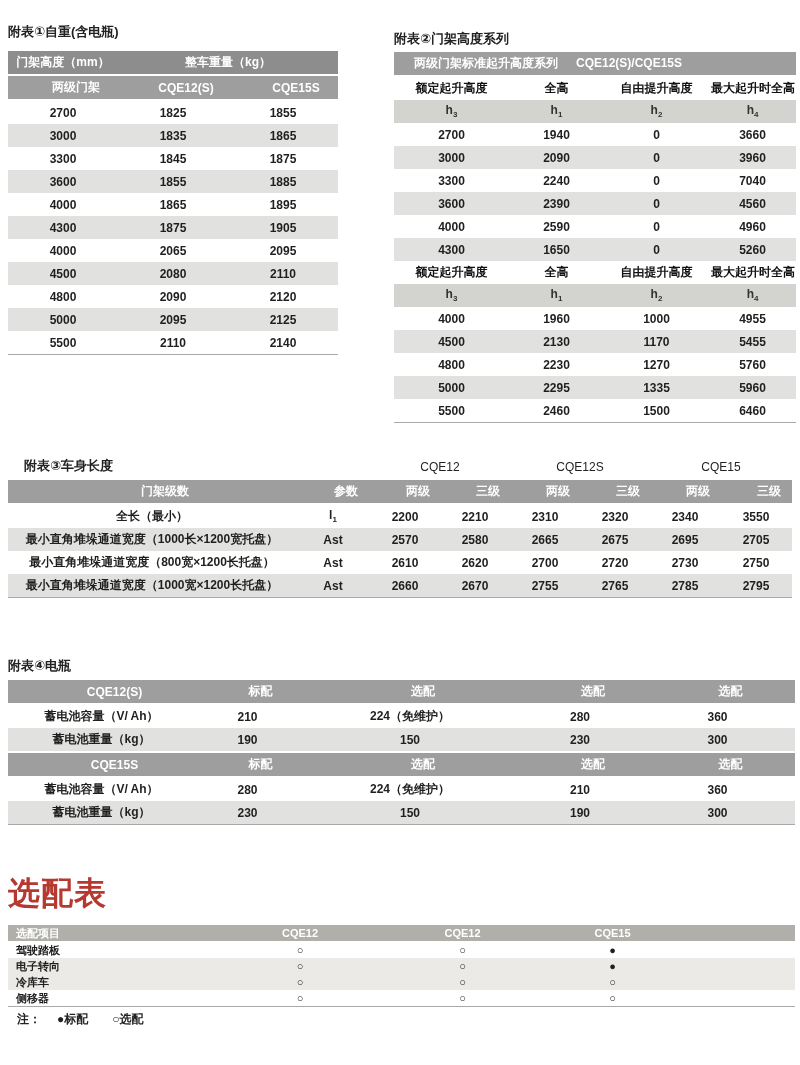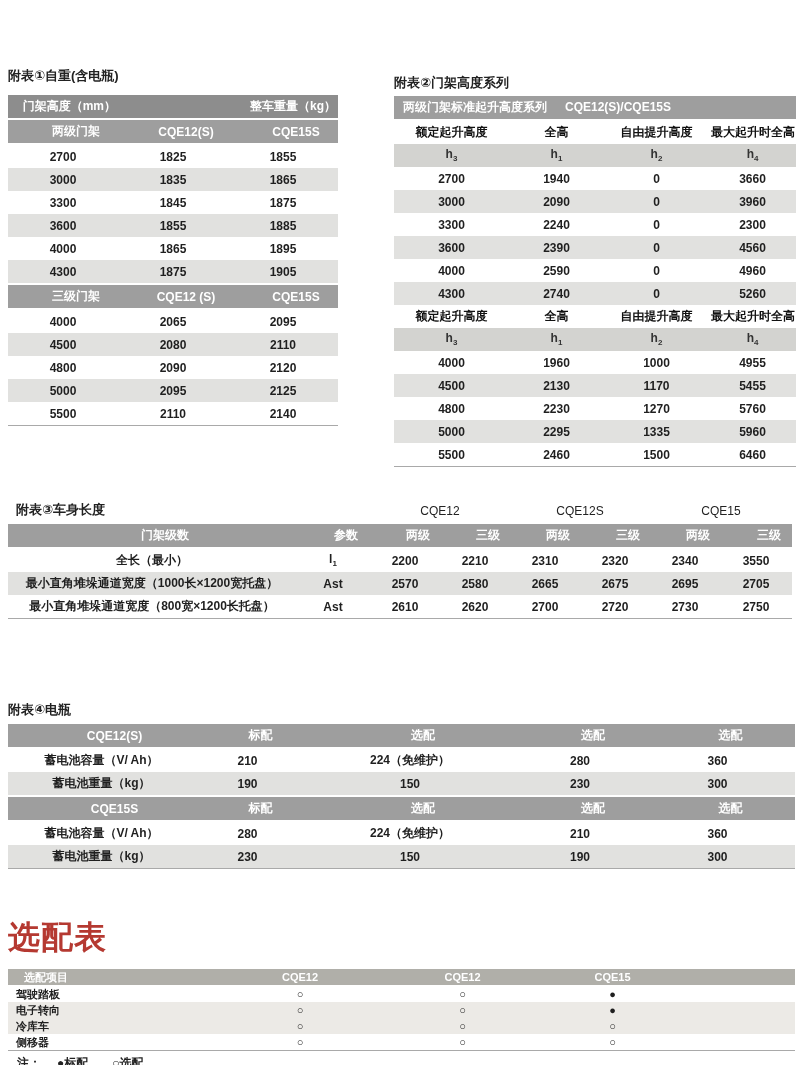--- a/index.html
+++ b/index.html
@@ -1,47 +1,47 @@
 <!DOCTYPE html>
 <html><head>
 <meta charset="utf-8">
 <style>
   html,body{margin:0;padding:0;}
   body{
     width:800px;height:1065px;background:#ffffff;position:relative;
     font-family:"Liberation Sans","DejaVu Sans",sans-serif;color:#1f1f1f;
     -webkit-font-smoothing:antialiased;
   }
-  .sec{position:absolute;margin-top:44px;}
+  .sec{position:absolute;}
   .sec-title{font-size:13px;font-weight:bold;color:#222;line-height:16px;}
   table{border-collapse:collapse;table-layout:fixed;width:100%;}
   td{
     text-align:center;vertical-align:middle;font-size:12px;font-weight:bold;
     height:23px;padding:0 2px;overflow:hidden;white-space:nowrap;
   }
-  .band1{background:var(--band-dark,#8d8d8d);color:#fff;text-align:right;}
+  .band1{background:var(--band-dark,#8d8d8d);color:#fff;}
   .band2{background:var(--band-std,#9e9e9e);color:#fff;padding-left:28px;}
   .band-row td{border-top:2px solid #fff;border-bottom:2px solid #fff;}
   .stripe td{background:var(--stripe,#e1e1df);}
   .t2-head{background:#fff;color:#111;}
   .sym td{background:var(--h-row,#d3d3d0);color:#333;}
   sub{font-size:8px;}
-  .band-left{text-align:left;padding-left:9px;}
+  .band-left{text-align:left;padding-left:20px;}
   .band-model{margin-left:18px;}
   .hairline{border-bottom:1px solid #a9a9a9;}
   
   #t3-table td{height:23px;}
   .models td{background:#fff;color:#222;font-weight:normal;height:22px;border:none;}
   .t3-label{font-size:12px;}
   
   #t4-table td{height:23px;}
   
   #opt-table td{height:16px;font-size:11px;}
   .opt-band td{background:var(--opt-band,#b0afa9);color:#fff;border-top:1px solid #fff;border-bottom:1px solid #fff;}
-  .opt-left{text-align:left;padding-left:16px;}
+  .opt-left{text-align:left;padding-left:8px;}
   .opt-stripe td{background:var(--opt-stripe,#eceae6);}
   .opt-label{text-align:left;padding-left:8px;}
   .opt-val{font-weight:bold;}
   .opt-title{font-size:32px;font-weight:bold;color:var(--red,#b53931);line-height:34px;letter-spacing:1px;}
   .note{display:flex;align-items:center;padding-left:9px;margin-top:4px;font-size:12px;font-weight:bold;color:#222;height:16px;}
   .note .lg1{margin-left:16px;}
   .note .lg2{margin-left:24px;}
 </style>
 </head>
 <body style="--red: #b53931; --band-dark: #8d8d8d; --band-std: #9e9e9e; --stripe: #e1e1df; --h-row: #d3d3d0; --opt-band: #b0afa9; --opt-stripe: #eceae6;">
@@ -87,25 +87,20 @@
         <tr>
           <td>4000</td>
           <td>1865</td>
           <td>1895</td>
         </tr>
         <tr class="stripe">
           <td>4300</td>
           <td>1875</td>
           <td>1905</td>
         </tr>
-        <tr class="band-row">
-          <td class="band2">三级门架</td>
-          <td class="band2">CQE12 (S)</td>
-          <td class="band2">CQE15S</td>
-        </tr>
         <tr>
           <td>4000</td>
           <td>2065</td>
           <td>2095</td>
         </tr>
         <tr class="stripe">
           <td>4500</td>
           <td>2080</td>
           <td>2110</td>
         </tr>
@@ -162,37 +157,37 @@
         <tr class="stripe">
           <td>3000</td>
           <td>2090</td>
           <td>0</td>
           <td>3960</td>
         </tr>
         <tr>
           <td>3300</td>
           <td>2240</td>
           <td>0</td>
-          <td>2300</td>
+          <td>7040</td>
         </tr>
         <tr class="stripe">
           <td>3600</td>
           <td>2390</td>
           <td>0</td>
           <td>4560</td>
         </tr>
         <tr>
           <td>4000</td>
           <td>2590</td>
           <td>0</td>
           <td>4960</td>
         </tr>
         <tr class="stripe">
           <td>4300</td>
-          <td>2740</td>
+          <td>1650</td>
           <td>0</td>
           <td>5260</td>
         </tr>
         <tr>
           <td class="t2-head">额定起升高度</td>
           <td class="t2-head">全高</td>
           <td class="t2-head">自由提升高度</td>
           <td class="t2-head">最大起升时全高</td>
         </tr>
         <tr class="sym">
@@ -229,21 +224,21 @@
           <td>5500</td>
           <td>2460</td>
           <td>1500</td>
           <td>6460</td>
         </tr>
       </tbody>
   </table>
 </section>
 
 <section class="sec" style="left:8px;top:455px;width:784px;">
-  <div class="sec-title" style="position:absolute;left:8px;top:3px;">附表③车身长度</div>
+  <div class="sec-title" style="position:absolute;left:16px;top:3px;">附表③车身长度</div>
   <table id="t3-table" class="hairline">
     <colgroup>
       <col style="width:288px">
         <col style="width:74px">
       <col style="width:70px">
         <col style="width:70px">
         <col style="width:70px">
       <col style="width:70px">
         <col style="width:70px">
         <col style="width:72px">
@@ -288,20 +283,30 @@
         <tr>
           <td class="t3-label">最小直角堆垛通道宽度（800宽×1200长托盘）</td>
           <td>Ast</td>
           <td>2610</td>
           <td>2620</td>
           <td>2700</td>
           <td>2720</td>
           <td>2730</td>
           <td>2750</td>
         </tr>
+        <tr class="stripe">
+          <td class="t3-label">最小直角堆垛通道宽度（1000宽×1200长托盘）</td>
+          <td>Ast</td>
+          <td>2660</td>
+          <td>2670</td>
+          <td>2755</td>
+          <td>2765</td>
+          <td>2785</td>
+          <td>2795</td>
+        </tr>
       </tbody>
   </table>
 </section>
 
 <section class="sec" style="left:8px;top:658px;width:787px;">
   <div class="sec-title" style="margin-bottom:4px;">附表④电瓶</div>
   <table id="t4-table" class="hairline">
     <colgroup>
         <col style="width:187px">
         <col style="width:105px">

